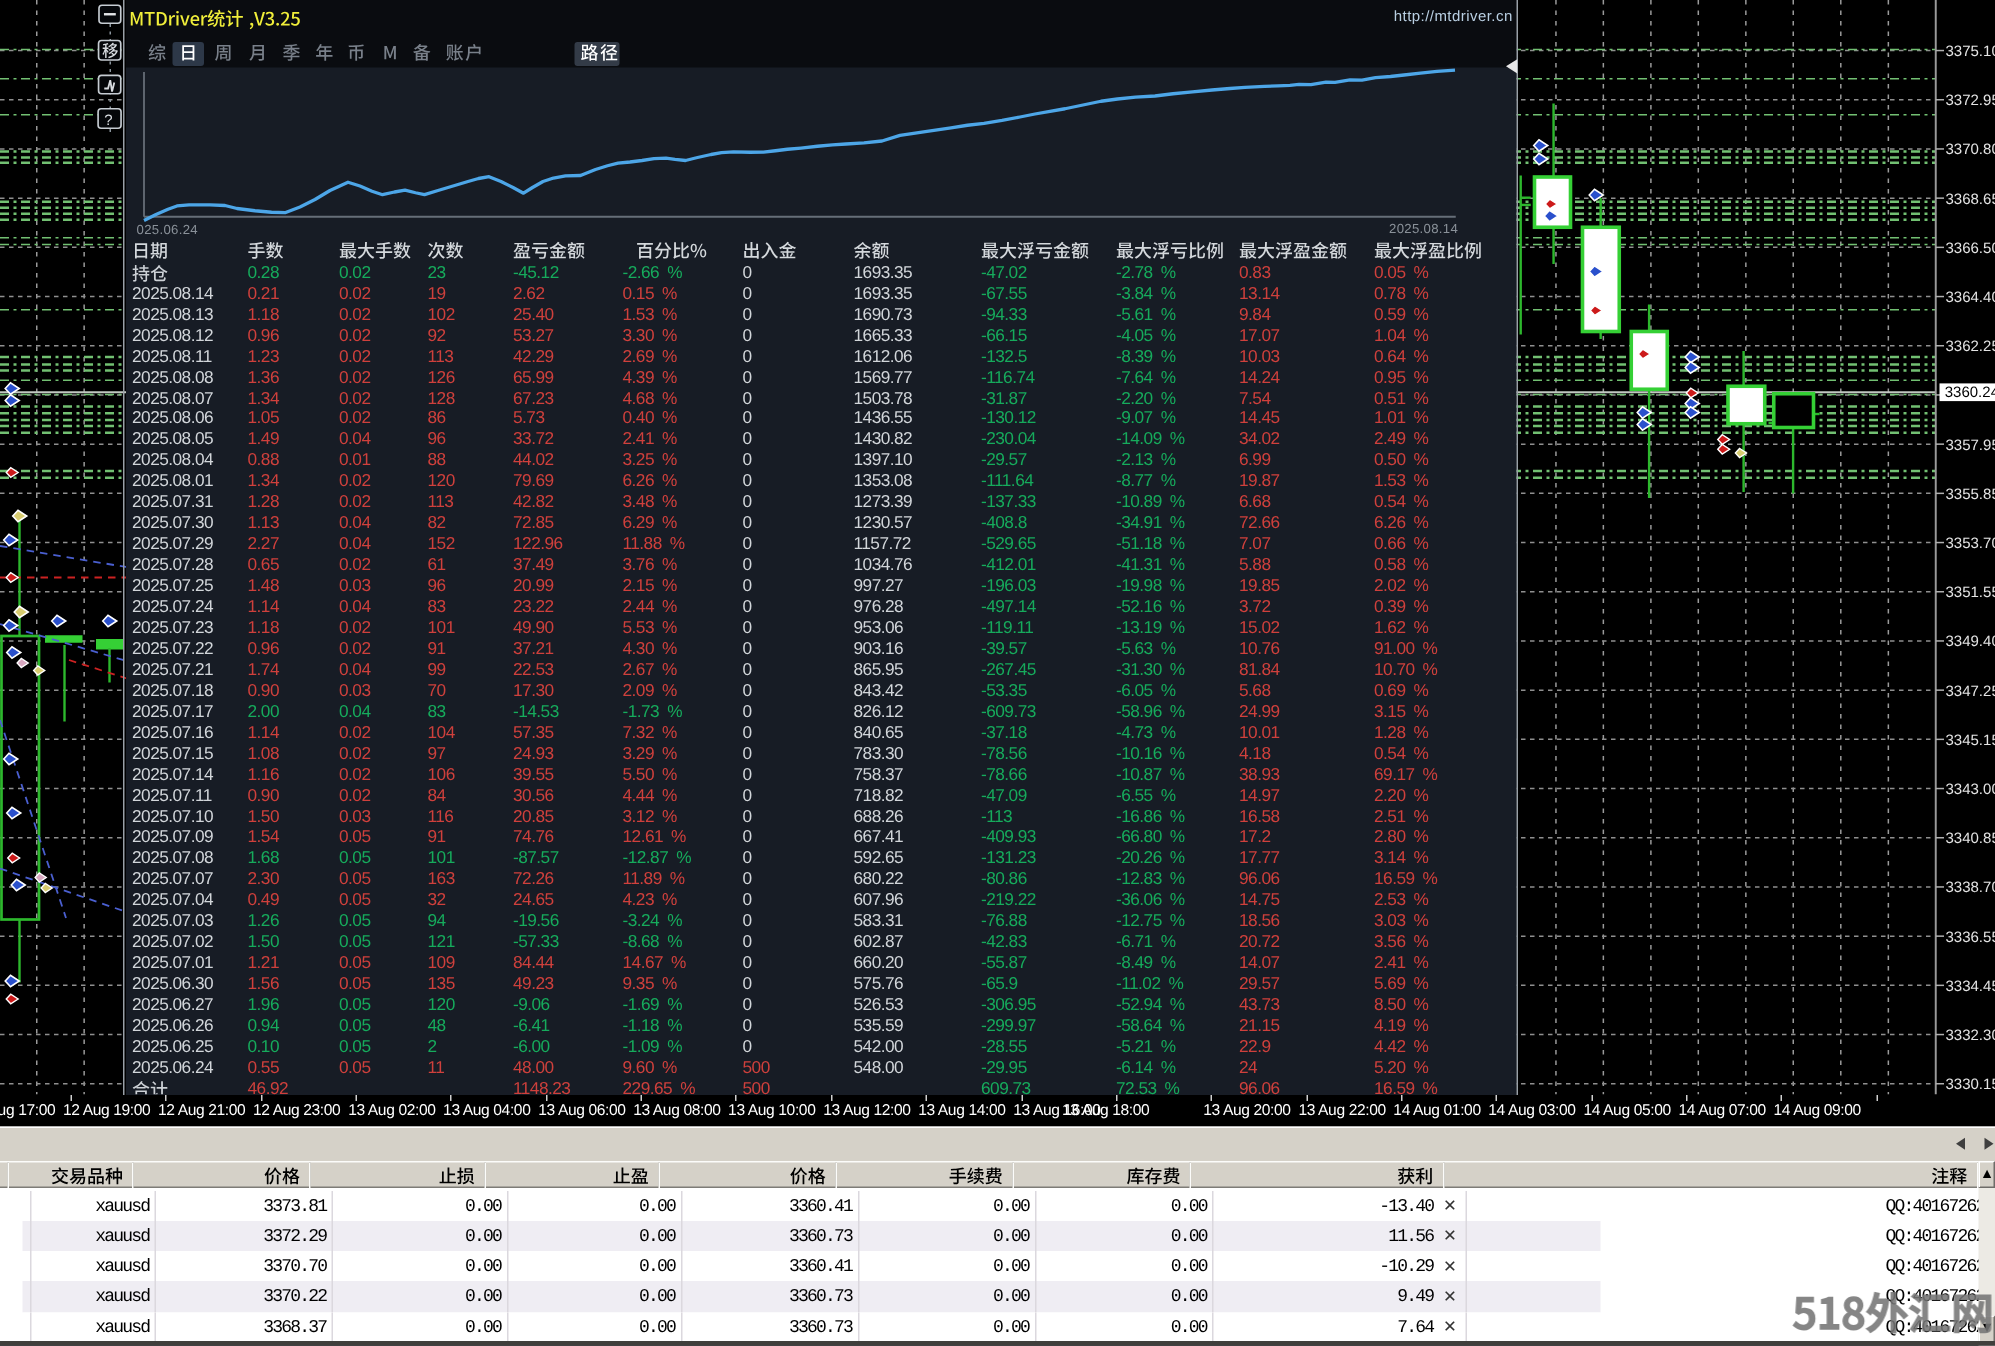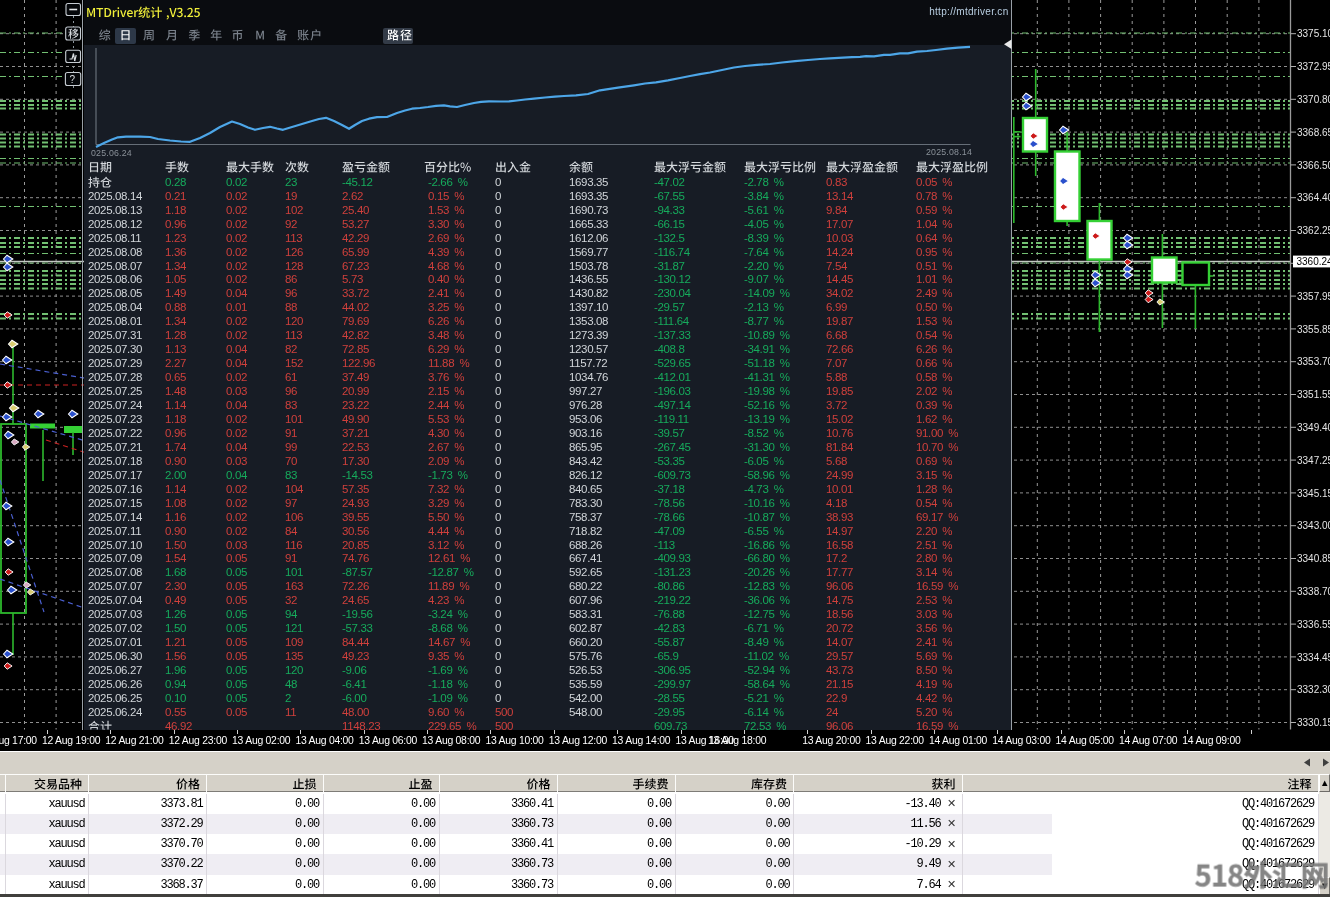--- a/index.html
+++ b/index.html
@@ -7,30 +7,30 @@
 #panel{left:84px;top:0;width:927px;height:730px;background:#171c25}
 #pstrip{position:absolute;left:0;top:0;width:927px;height:45px;background:#0a0c10}
 #pedge{position:absolute;left:-2px;top:0;width:1.2px;height:730px;background:#99a0a7}
 .mbox{position:absolute;border-radius:2px}
 #equity{position:absolute;left:0;top:0}
 .axlab{position:absolute;font-size:8.8px;color:#8a9199;letter-spacing:0.2px}
 #url{position:absolute;right:2.5px;top:6px;font-size:10px;color:#b9cfe2;letter-spacing:0.3px}
 #stats{position:absolute;left:0;top:0;width:927px;height:730px;overflow:hidden}
 .sr{position:absolute;left:0;width:927px;height:14px;font-size:11.5px;letter-spacing:-0.35px;white-space:pre}
 .sr i{position:absolute;font-style:normal;top:0;word-spacing:2.5px}
-.c1{left:4px}.c2{left:81px}.c3{left:142px}.c4{left:201px}.c5{left:258px}.c6{left:344px}
+.c1{left:4px}.c2{left:81px}.c3{left:142px}.c4{left:201px}.c5{left:258px}.c6{left:331px}
 .c7{left:411px}.c8{left:485px}.c9{left:570px}.c10{left:660px}.c11{left:742px}.c12{left:832px}
 .tw{color:#d2d6da}.gv{color:#16ab5c}.rv{color:#cf403c}.rd{color:#cf403c}
 #tbar{left:0;top:730px;width:1330px;height:20px;background:#000;overflow:hidden}
 #tbar span{position:absolute;top:4.5px;font-size:10.4px;letter-spacing:-0.25px;color:#fff;white-space:pre}
 #gband{left:0;top:750.5px;width:1330px;height:23px;background:#d5d1c8;border-top:1.5px solid #fff}
 #ptab{left:0;top:773.5px;width:1330px;height:123.5px;background:#fff;font-size:12px}
 #phead{position:absolute;left:0;top:0;width:1330px;height:18.5px;background:#d5d1c8;border-top:1px solid #fcfcfa;border-bottom:1px solid #7e7c77}
 .hsep{position:absolute;top:0;width:1px;height:17px;background:#828078;border-right:1px solid #fcfcfa}
-.prow{position:absolute;left:0;width:1052px;height:20.3px}
+.prow{position:absolute;left:15px;width:1052px;height:20.3px}
 .prow i,.prow b{position:absolute;font-style:normal;font-family:"Liberation Mono",monospace;font-size:12px;letter-spacing:-1.2px;color:#000;text-align:right;white-space:pre;font-weight:normal}
 .vsep{position:absolute;top:0;width:1px;height:20.3px;background:#dbd8de}
 .xx{position:absolute;font-size:11px;color:#333;font-family:"Liberation Sans";letter-spacing:0}
 #bstrip{left:0;top:893.5px;width:1330px;height:3.5px;background:#403f3c}
 .sbtn{position:absolute;background:#d5d1c8;border:1px solid #fff;border-right-color:#6e6c68;border-bottom-color:#6e6c68;font-size:9.5px;color:#000;text-align:center;line-height:16px}
 </style></head>
 <body>
 <div id="root">
 <svg id="bg" width="1330" height="730" xmlns="http://www.w3.org/2000/svg" style="left:0;top:0">
       <rect width="1330" height="730" fill="#000"></rect>
@@ -341,21 +341,21 @@
 <div class="sr r" style="top:287.40px"><i class="c1 tw">2025.08.05</i><i class="c2 rv">1.49</i><i class="c3 rv">0.04</i><i class="c4 rv">96</i><i class="c5 rv">33.72</i><i class="c6 rv">2.41 %</i><i class="c7 tw">0</i><i class="c8 tw">1430.82</i><i class="c9 gv">-230.04</i><i class="c10 gv">-14.09 %</i><i class="c11 rv">34.02</i><i class="c12 rv">2.49 %</i></div>
 <div class="sr r" style="top:301.35px"><i class="c1 tw">2025.08.04</i><i class="c2 rv">0.88</i><i class="c3 rv">0.01</i><i class="c4 rv">88</i><i class="c5 rv">44.02</i><i class="c6 rv">3.25 %</i><i class="c7 tw">0</i><i class="c8 tw">1397.10</i><i class="c9 gv">-29.57</i><i class="c10 gv">-2.13 %</i><i class="c11 rv">6.99</i><i class="c12 rv">0.50 %</i></div>
 <div class="sr r" style="top:315.30px"><i class="c1 tw">2025.08.01</i><i class="c2 rv">1.34</i><i class="c3 rv">0.02</i><i class="c4 rv">120</i><i class="c5 rv">79.69</i><i class="c6 rv">6.26 %</i><i class="c7 tw">0</i><i class="c8 tw">1353.08</i><i class="c9 gv">-111.64</i><i class="c10 gv">-8.77 %</i><i class="c11 rv">19.87</i><i class="c12 rv">1.53 %</i></div>
 <div class="sr r" style="top:329.25px"><i class="c1 tw">2025.07.31</i><i class="c2 rv">1.28</i><i class="c3 rv">0.02</i><i class="c4 rv">113</i><i class="c5 rv">42.82</i><i class="c6 rv">3.48 %</i><i class="c7 tw">0</i><i class="c8 tw">1273.39</i><i class="c9 gv">-137.33</i><i class="c10 gv">-10.89 %</i><i class="c11 rv">6.68</i><i class="c12 rv">0.54 %</i></div>
 <div class="sr r" style="top:343.20px"><i class="c1 tw">2025.07.30</i><i class="c2 rv">1.13</i><i class="c3 rv">0.04</i><i class="c4 rv">82</i><i class="c5 rv">72.85</i><i class="c6 rv">6.29 %</i><i class="c7 tw">0</i><i class="c8 tw">1230.57</i><i class="c9 gv">-408.8</i><i class="c10 gv">-34.91 %</i><i class="c11 rv">72.66</i><i class="c12 rv">6.26 %</i></div>
 <div class="sr r" style="top:357.15px"><i class="c1 tw">2025.07.29</i><i class="c2 rv">2.27</i><i class="c3 rv">0.04</i><i class="c4 rv">152</i><i class="c5 rv">122.96</i><i class="c6 rv">11.88 %</i><i class="c7 tw">0</i><i class="c8 tw">1157.72</i><i class="c9 gv">-529.65</i><i class="c10 gv">-51.18 %</i><i class="c11 rv">7.07</i><i class="c12 rv">0.66 %</i></div>
 <div class="sr r" style="top:371.10px"><i class="c1 tw">2025.07.28</i><i class="c2 rv">0.65</i><i class="c3 rv">0.02</i><i class="c4 rv">61</i><i class="c5 rv">37.49</i><i class="c6 rv">3.76 %</i><i class="c7 tw">0</i><i class="c8 tw">1034.76</i><i class="c9 gv">-412.01</i><i class="c10 gv">-41.31 %</i><i class="c11 rv">5.88</i><i class="c12 rv">0.58 %</i></div>
 <div class="sr r" style="top:385.05px"><i class="c1 tw">2025.07.25</i><i class="c2 rv">1.48</i><i class="c3 rv">0.03</i><i class="c4 rv">96</i><i class="c5 rv">20.99</i><i class="c6 rv">2.15 %</i><i class="c7 tw">0</i><i class="c8 tw">997.27</i><i class="c9 gv">-196.03</i><i class="c10 gv">-19.98 %</i><i class="c11 rv">19.85</i><i class="c12 rv">2.02 %</i></div>
 <div class="sr r" style="top:399.00px"><i class="c1 tw">2025.07.24</i><i class="c2 rv">1.14</i><i class="c3 rv">0.04</i><i class="c4 rv">83</i><i class="c5 rv">23.22</i><i class="c6 rv">2.44 %</i><i class="c7 tw">0</i><i class="c8 tw">976.28</i><i class="c9 gv">-497.14</i><i class="c10 gv">-52.16 %</i><i class="c11 rv">3.72</i><i class="c12 rv">0.39 %</i></div>
 <div class="sr r" style="top:412.95px"><i class="c1 tw">2025.07.23</i><i class="c2 rv">1.18</i><i class="c3 rv">0.02</i><i class="c4 rv">101</i><i class="c5 rv">49.90</i><i class="c6 rv">5.53 %</i><i class="c7 tw">0</i><i class="c8 tw">953.06</i><i class="c9 gv">-119.11</i><i class="c10 gv">-13.19 %</i><i class="c11 rv">15.02</i><i class="c12 rv">1.62 %</i></div>
-<div class="sr r" style="top:426.90px"><i class="c1 tw">2025.07.22</i><i class="c2 rv">0.96</i><i class="c3 rv">0.02</i><i class="c4 rv">91</i><i class="c5 rv">37.21</i><i class="c6 rv">4.30 %</i><i class="c7 tw">0</i><i class="c8 tw">903.16</i><i class="c9 gv">-39.57</i><i class="c10 gv">-8.52 %</i><i class="c11 rv">10.76</i><i class="c12 rv">91.00 %</i></div>
+<div class="sr r" style="top:426.90px"><i class="c1 tw">2025.07.22</i><i class="c2 rv">0.96</i><i class="c3 rv">0.02</i><i class="c4 rv">91</i><i class="c5 rv">37.21</i><i class="c6 rv">4.30 %</i><i class="c7 tw">0</i><i class="c8 tw">903.16</i><i class="c9 gv">-39.57</i><i class="c10 gv">-5.63 %</i><i class="c11 rv">10.76</i><i class="c12 rv">91.00 %</i></div>
 <div class="sr r" style="top:440.85px"><i class="c1 tw">2025.07.21</i><i class="c2 rv">1.74</i><i class="c3 rv">0.04</i><i class="c4 rv">99</i><i class="c5 rv">22.53</i><i class="c6 rv">2.67 %</i><i class="c7 tw">0</i><i class="c8 tw">865.95</i><i class="c9 gv">-267.45</i><i class="c10 gv">-31.30 %</i><i class="c11 rv">81.84</i><i class="c12 rv">10.70 %</i></div>
 <div class="sr r" style="top:454.80px"><i class="c1 tw">2025.07.18</i><i class="c2 rv">0.90</i><i class="c3 rv">0.03</i><i class="c4 rv">70</i><i class="c5 rv">17.30</i><i class="c6 rv">2.09 %</i><i class="c7 tw">0</i><i class="c8 tw">843.42</i><i class="c9 gv">-53.35</i><i class="c10 gv">-6.05 %</i><i class="c11 rv">5.68</i><i class="c12 rv">0.69 %</i></div>
 <div class="sr g" style="top:468.75px"><i class="c1 tw">2025.07.17</i><i class="c2 gv">2.00</i><i class="c3 gv">0.04</i><i class="c4 gv">83</i><i class="c5 gv">-14.53</i><i class="c6 gv">-1.73 %</i><i class="c7 tw">0</i><i class="c8 tw">826.12</i><i class="c9 gv">-609.73</i><i class="c10 gv">-58.96 %</i><i class="c11 rv">24.99</i><i class="c12 rv">3.15 %</i></div>
 <div class="sr r" style="top:482.70px"><i class="c1 tw">2025.07.16</i><i class="c2 rv">1.14</i><i class="c3 rv">0.02</i><i class="c4 rv">104</i><i class="c5 rv">57.35</i><i class="c6 rv">7.32 %</i><i class="c7 tw">0</i><i class="c8 tw">840.65</i><i class="c9 gv">-37.18</i><i class="c10 gv">-4.73 %</i><i class="c11 rv">10.01</i><i class="c12 rv">1.28 %</i></div>
 <div class="sr r" style="top:496.65px"><i class="c1 tw">2025.07.15</i><i class="c2 rv">1.08</i><i class="c3 rv">0.02</i><i class="c4 rv">97</i><i class="c5 rv">24.93</i><i class="c6 rv">3.29 %</i><i class="c7 tw">0</i><i class="c8 tw">783.30</i><i class="c9 gv">-78.56</i><i class="c10 gv">-10.16 %</i><i class="c11 rv">4.18</i><i class="c12 rv">0.54 %</i></div>
 <div class="sr r" style="top:510.60px"><i class="c1 tw">2025.07.14</i><i class="c2 rv">1.16</i><i class="c3 rv">0.02</i><i class="c4 rv">106</i><i class="c5 rv">39.55</i><i class="c6 rv">5.50 %</i><i class="c7 tw">0</i><i class="c8 tw">758.37</i><i class="c9 gv">-78.66</i><i class="c10 gv">-10.87 %</i><i class="c11 rv">38.93</i><i class="c12 rv">69.17 %</i></div>
 <div class="sr r" style="top:524.55px"><i class="c1 tw">2025.07.11</i><i class="c2 rv">0.90</i><i class="c3 rv">0.02</i><i class="c4 rv">84</i><i class="c5 rv">30.56</i><i class="c6 rv">4.44 %</i><i class="c7 tw">0</i><i class="c8 tw">718.82</i><i class="c9 gv">-47.09</i><i class="c10 gv">-6.55 %</i><i class="c11 rv">14.97</i><i class="c12 rv">2.20 %</i></div>
 <div class="sr r" style="top:538.50px"><i class="c1 tw">2025.07.10</i><i class="c2 rv">1.50</i><i class="c3 rv">0.03</i><i class="c4 rv">116</i><i class="c5 rv">20.85</i><i class="c6 rv">3.12 %</i><i class="c7 tw">0</i><i class="c8 tw">688.26</i><i class="c9 gv">-113</i><i class="c10 gv">-16.86 %</i><i class="c11 rv">16.58</i><i class="c12 rv">2.51 %</i></div>
 <div class="sr r" style="top:552.45px"><i class="c1 tw">2025.07.09</i><i class="c2 rv">1.54</i><i class="c3 rv">0.05</i><i class="c4 rv">91</i><i class="c5 rv">74.76</i><i class="c6 rv">12.61 %</i><i class="c7 tw">0</i><i class="c8 tw">667.41</i><i class="c9 gv">-409.93</i><i class="c10 gv">-66.80 %</i><i class="c11 rv">17.2</i><i class="c12 rv">2.80 %</i></div>
 <div class="sr g" style="top:566.40px"><i class="c1 tw">2025.07.08</i><i class="c2 gv">1.68</i><i class="c3 gv">0.05</i><i class="c4 gv">101</i><i class="c5 gv">-87.57</i><i class="c6 gv">-12.87 %</i><i class="c7 tw">0</i><i class="c8 tw">592.65</i><i class="c9 gv">-131.23</i><i class="c10 gv">-20.26 %</i><i class="c11 rv">17.77</i><i class="c12 rv">3.14 %</i></div>

